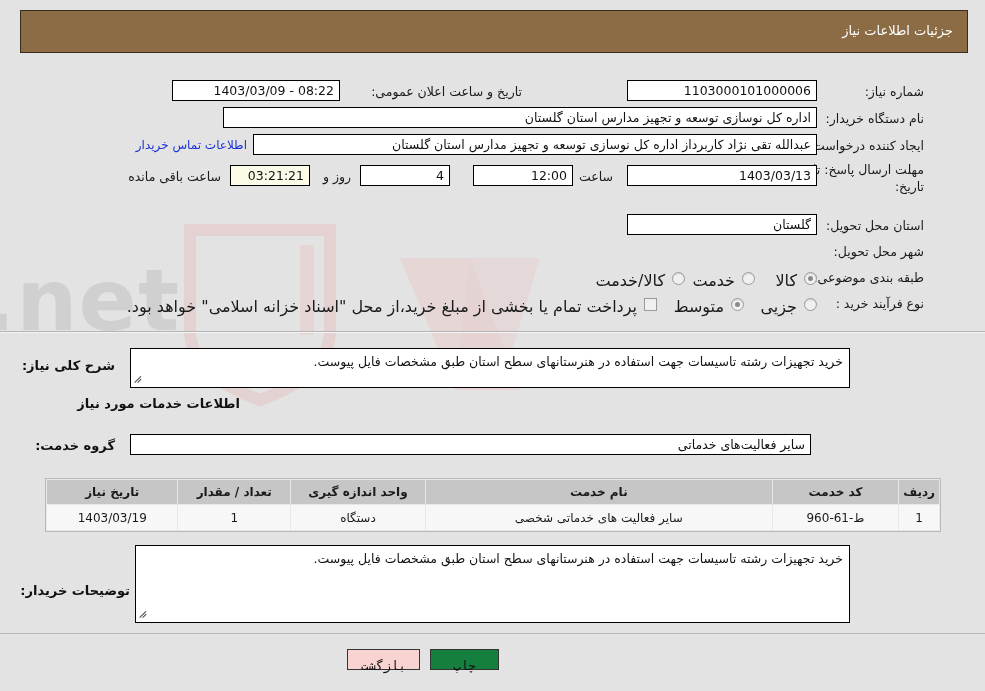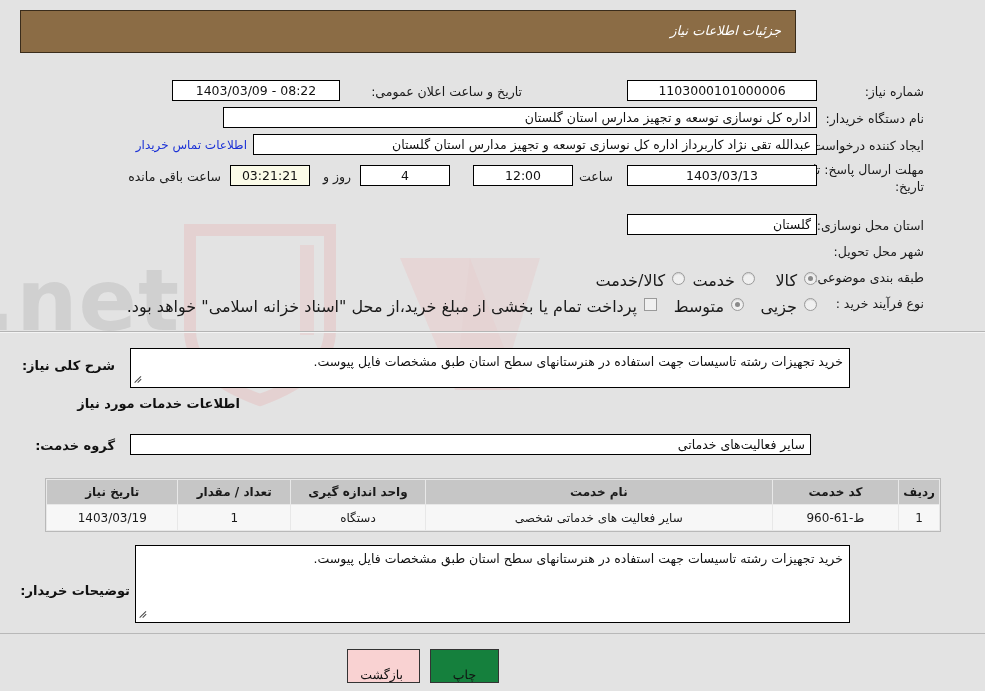--- a/index.html
+++ b/index.html
@@ -25,25 +25,24 @@
     left: 0; top: 0; width: 985px; height: 691px;
     pointer-events: none;
     z-index: 0;
     opacity: 1;
   }
 
   
   .header-bar {
     position: absolute;
     left: 20px; top: 10px;
-    width: 776px; height: 43px;
+    width: 948px; height: 43px;
     background: #8b6c45;
     border: 1px solid #3a2c1b;
     z-index: 2;
-    font-style: italic;
   }
   .header-title {
     position: absolute;
     right: 14px; top: 12px;
     color: #ffffff;
     font-size: 13px;
     letter-spacing: 0.2px;
   }
 
   
@@ -63,21 +62,21 @@
   }
   .fld {
     position: absolute;
     border: 1px solid #000;
     background: #ffffff;
     height: 21px;
     line-height: 19px;
     font-size: 12.5px;
     color: #111;
     padding: 0 5px;
-    text-align: center;
+    text-align: right;
     white-space: nowrap;
     overflow: hidden;
     font-family: "DejaVu Sans", "Liberation Sans", sans-serif;
   }
   .fld.rt { text-align: right; }
   .fld.countdown { background: #fbfbe8; }
 
   .link {
     position: absolute;
     color: #1b31d6;
@@ -224,22 +223,22 @@
   
   .btn {
     position: absolute;
     border: 1px solid #333;
     height: 21px;
     line-height: 19px;
     font-size: 12.5px;
     text-align: center;
     color: #111;
     cursor: pointer;
-    font-family: Liberation Serif, serif;
-    padding: 16px;
+    font-family: Liberation Mono, monospace;
+    padding: 8px;
   }
   .btn-print { background: #15803d; }
   .btn-back  { background: #f9d2d2; }
 
   .bottom-sep {
     position: absolute;
     left: 0; top: 633px; width: 985px;
     border-top: 1px solid #b8b8b8;
     z-index: 2;
   }
@@ -284,21 +283,21 @@
     <div class="lbl" style="right:53px; top:113px;">تاریخ:</div>
 
     <div class="fld" style="right:160px; top:99px; width:190px;">1403/03/13</div>
     <div class="plain" style="right:364px; top:103px;">ساعت</div>
     <div class="fld" style="right:404px; top:99px; width:100px;">12:00</div>
     <div class="fld" style="right:527px; top:99px; width:90px;">4</div>
     <div class="plain" style="right:626px; top:103px;">روز و</div>
     <div class="fld countdown" style="right:667px; top:99px; width:80px;">03:21:21</div>
     <div class="plain" style="right:756px; top:103px;">ساعت باقی مانده</div>
 
-    <div class="lbl" style="right:53px; top:152px;">استان محل نوسازی:</div>
+    <div class="lbl" style="right:53px; top:152px;">استان محل تحویل:</div>
     <div class="fld rt" style="right:160px; top:148px; width:190px;">گلستان</div>
 
     <div class="lbl" style="right:53px; top:178px;">شهر محل تحویل:</div>
 
     <div class="lbl" style="right:53px; top:204px;">طبقه بندی موضوعی:</div>
 
     <div class="radio on" style="right:160px; top:206px;"></div>
     <div class="rlabel" style="right:180px; top:205px;">کالا</div>
 
     <div class="radio" style="right:222px; top:206px;"></div>

